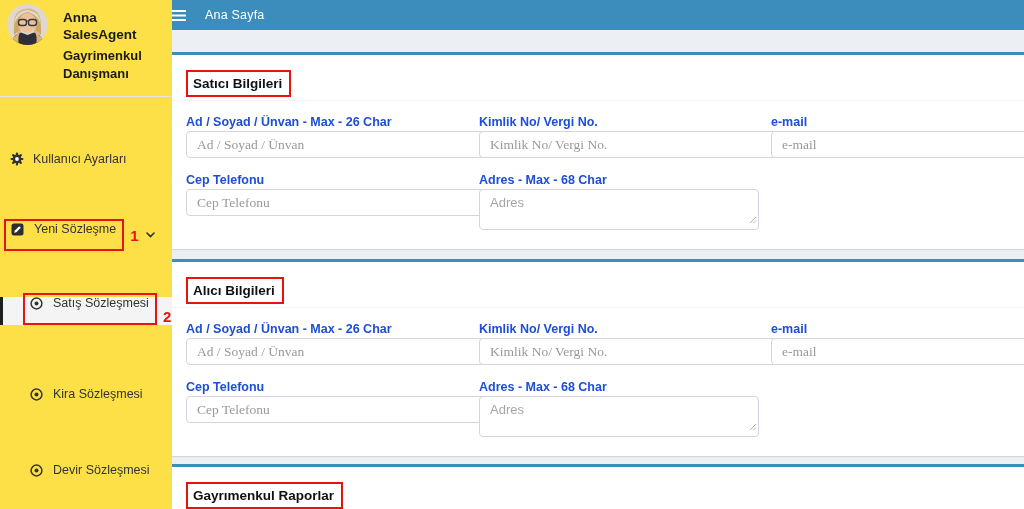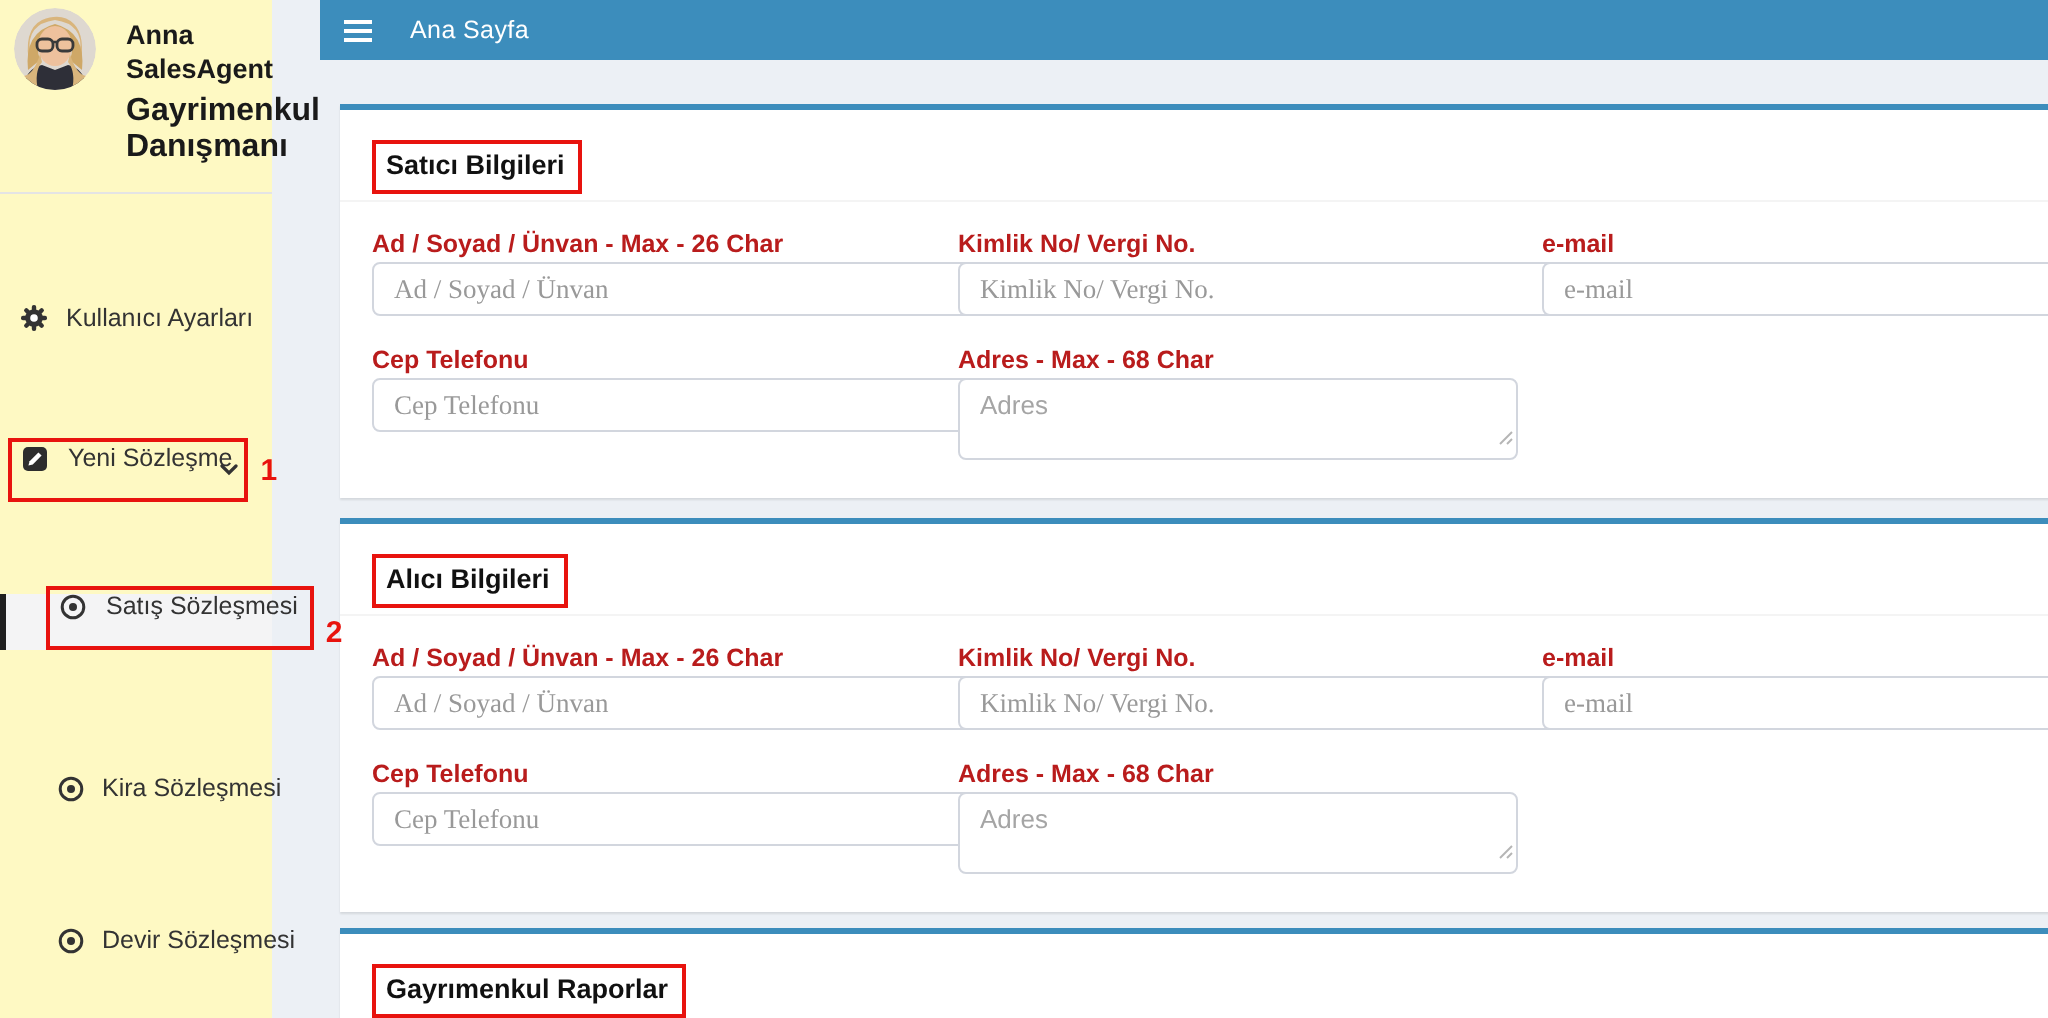--- a/index.html
+++ b/index.html
@@ -4,28 +4,28 @@
 <style>
   * { margin:0; padding:0; box-sizing:border-box; }
   html,body { width:1024px; height:509px; overflow:hidden; }
   body {
     font-family:"Liberation Sans","DejaVu Sans",sans-serif;
     background:#ecf0f5; position:relative; color:#333;
   }
 
   
   .sidebar {
-    position:absolute; left:0; top:0; width:136px; height:509px;
-    background:#fef9c3; z-index:2;
+    position:absolute; left:0; top:0; width:172px; height:509px;
+    background:#fde047; z-index:2;
   }
   .profile { padding:4px 6px 10px 7px; display:flex; }
   .avatar { width:41px; height:41px; border-radius:50%; overflow:hidden; flex:0 0 41px; }
   .profile-text { margin-left:15px; padding-top:5px; }
   .profile-name { font-weight:bold; font-size:13.5px; line-height:17px; color:#1a1a1a; }
-  .profile-role { font-weight:bold; font-size:16px;  line-height:16px; color:#1a1a1a; margin-top:5px; }
+  .profile-role { font-weight:bold; font-size:13px;  line-height:16px; color:#1a1a1a; margin-top:5px; }
   .sidebar-divider { border-top:1px solid #e4e4e4; margin-top:4px; }
 
   .menu { margin-top:9px; }
   .menu-item {
     position:relative; height:28px; display:flex; align-items:center;
     font-size:12.5px; color:#333; cursor:pointer; padding-left:9px;margin-top:48px;
   }
   .menu-item .mi-icon { width:15px; display:flex; justify-content:center; margin-right:9px; }
   .menu-item.sub { padding-left:29px;align-items:flex-end; }
   .menu-item.active { background:#f4f4f5; }
@@ -66,21 +66,21 @@
     display:inline-block; border:2px solid var(--annot); padding:2px 7px 3px 5px;
   }
   .section-title { font-size:13.5px; font-weight:bold; color:#111; white-space:nowrap; }
   .card-body { padding:12px 16px 19px 16px; }
   .form-row { display:flex; }
   .form-row + .form-row { margin-top:13px; }
   .fcol { width:280px; }
   .fcol.c1 { margin-right:13px; }
   .fcol.c2 { margin-right:12px; }
   .flabel {
-    display:block; font-size:12.5px; font-weight:bold; color:#b91c1c;
+    display:block; font-size:12.5px; font-weight:bold; color:#1d4ed8;
     line-height:18px; white-space:nowrap;
   }
   .finput {
     width:328px; height:27px; border:1px solid #d2d6de; border-radius:4px;
     padding:0 10px; font-family:"Liberation Serif","DejaVu Serif",serif;
     font-size:13.5px; color:#555; background:#fff; outline:none; display:block;
   }
   .finput::placeholder { color:#999; opacity:1; }
   .ta-wrap { position:relative; width:280px; }
   .ftextarea {

